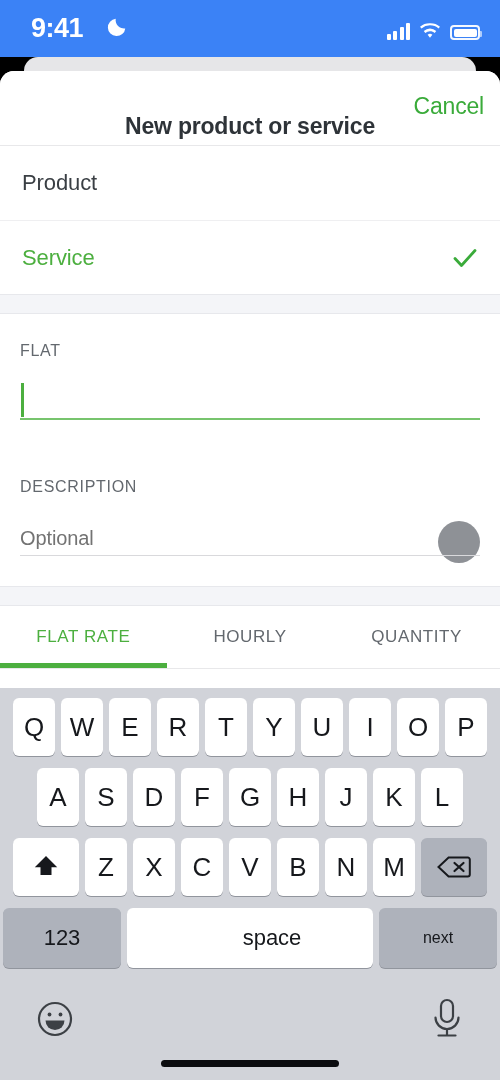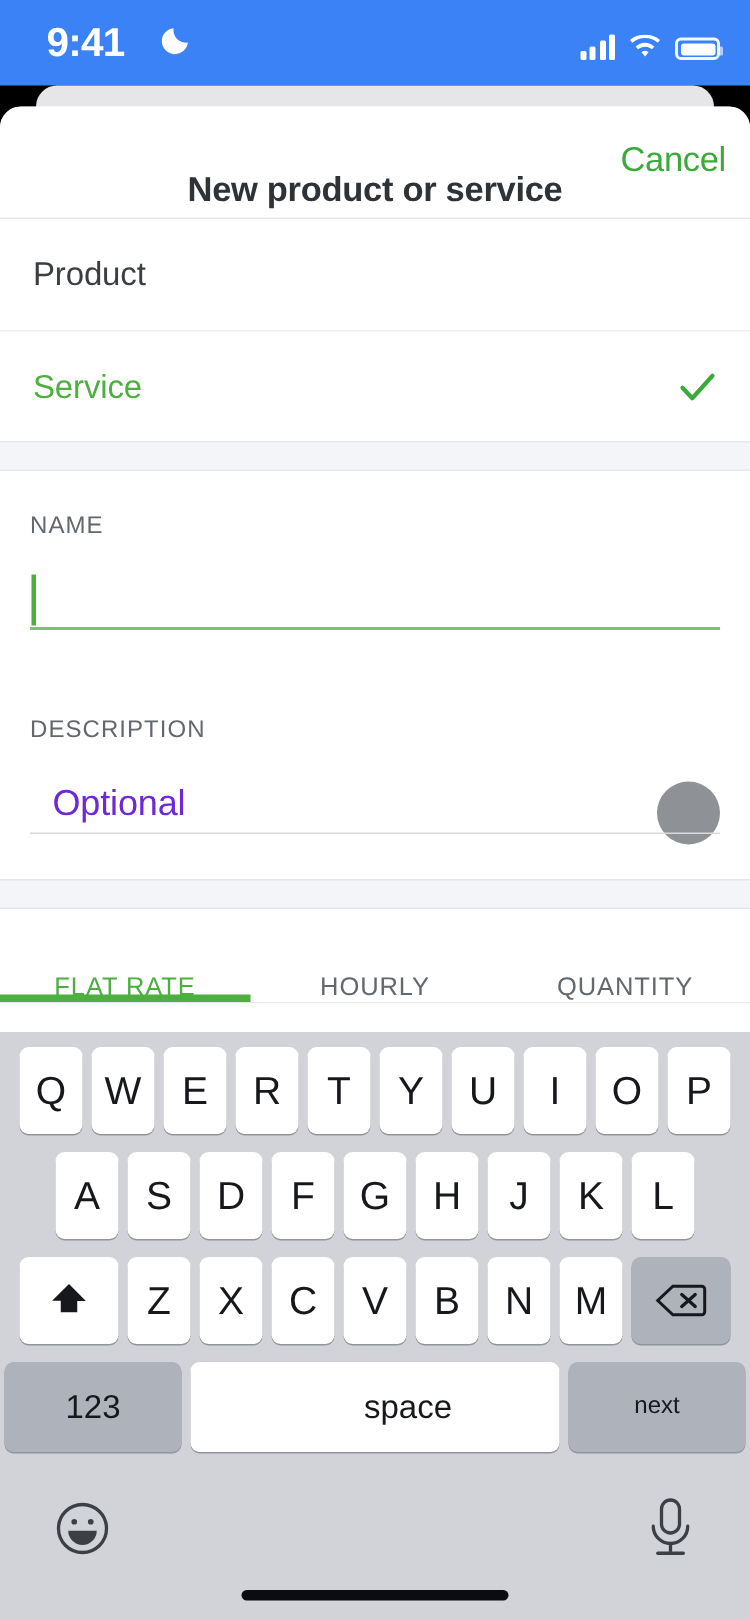--- a/index.html
+++ b/index.html
@@ -220,24 +220,24 @@
   .caret {
     position: absolute;
     left: 1px;
     bottom: 3px;
     width: 3px;
     height: 34px;
     background: #4caf3f;
   }
   .field-placeholder {
     position: absolute;
-    left: 15px;
+    left: 0;
     bottom: 6px;
-    font-size: 24px;
-    color: #6d28d9;
+    font-size: 20px;
+    color: #737373;
     letter-spacing: -0.1px;
   }
   .avatar-circle {
     position: absolute;
     right: 0px;
     bottom: -7px;
     width: 42px;
     height: 42px;
     border-radius: 50%;
     background: #8e9196;
@@ -247,21 +247,21 @@
   
   .tabs {
     display: flex;
     background: #ffffff;
     position: relative;
     height: 62px;
   }
   .tab {
     flex: 1 1 0;
     display: flex;
-    align-items: flex-end;
+    align-items: center;
     justify-content: center;
     font-size: 17px;
     letter-spacing: 0.6px;
     color: #63686e;
     cursor: pointer;
   }
   .tab.active { color: #4caf3f; }
   .tab-underline {
     position: absolute;
     left: 0;
@@ -427,21 +427,21 @@
     <div class="type-row selected">
       <span class="type-label">Service</span>
       <svg class="check-icon" viewBox="0 0 26 26">
         <path d="M3 13.5l6.5 7L23 5.5" fill="none" stroke="#3aab3a" stroke-width="2.8" stroke-linecap="round" stroke-linejoin="round"></path>
       </svg>
     </div>
 
     <div class="gap-band"></div>
 
     <div class="field-block">
-      <div class="field-label">NAME</div>
+      <div class="field-label">FLAT</div>
       <div class="field-line">
         <span class="caret"></span>
         <span class="field-underline"></span>
       </div>
     </div>
 
     <div class="field-spacer"></div>
 
     <div class="field-block">
       <div class="field-label">DESCRIPTION</div>

